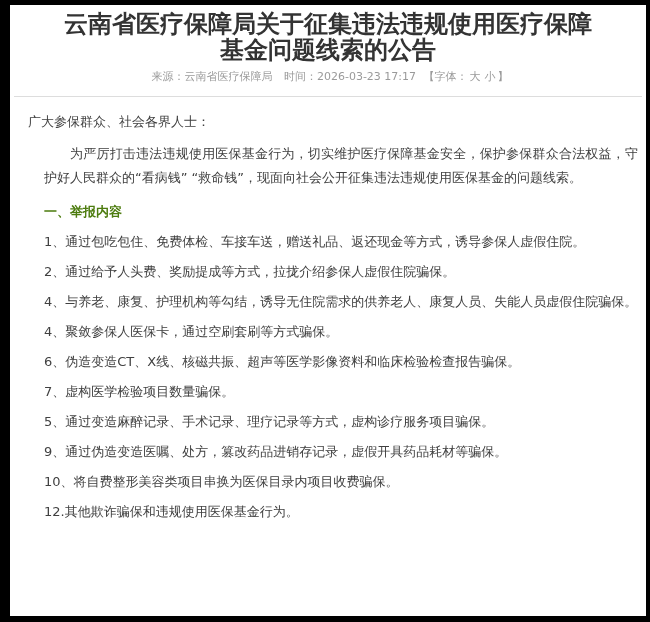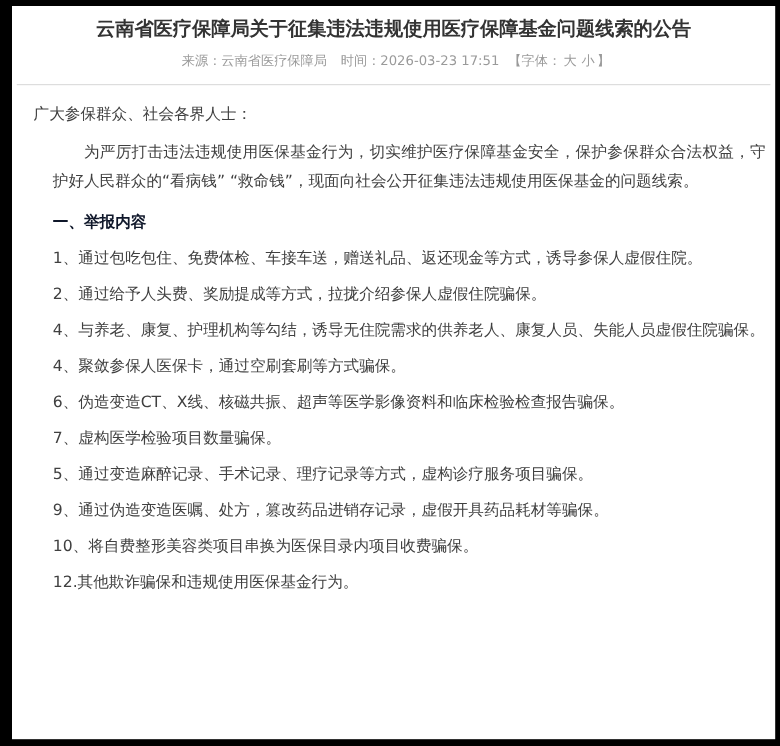--- a/index.html
+++ b/index.html
@@ -10,21 +10,21 @@
     font-family: "DejaVu Sans", sans-serif;
     overflow: hidden;
   }
   .page {
     position: absolute;
     top: 5px; left: 10px; right: 4px; bottom: 6px;
     background: #fff;
     overflow: hidden;
   }
   .page-title {
-    font-size: 16px;
+    font-size: 24px;
     line-height: 26px;
     font-weight: bold;
     color: #333333;
     text-align: center;
     max-width: 536px;
     margin: 6px auto 0;
     letter-spacing: 0px;
   }
   .meta {
     text-align: center;
@@ -53,21 +53,21 @@
     margin-top: 11px;
     line-height: 24px;
     text-indent: 2em;
     text-align: justify;
     margin-left: 16px;
   }
   .section-heading {
     margin: 13px 0 0 16px;
     font-weight: bold;
     line-height: 17px;
-    color: #0f172a;
+    color: #4d7c0f;
   }
   .subsection-heading {
     margin: 14px 0 0 16px;
     line-height: 17px;
   }
   .item {
     margin: 13px 0 0 16px;
     line-height: 17px;
     white-space: nowrap;
     overflow: hidden;
@@ -75,21 +75,21 @@
 </style>
 </head>
 <body>
 
 <div class="page">
 
   <h1 class="page-title">云南省医疗保障局关于征集违法违规使用医疗保障基金问题线索的公告</h1>
 
   <div class="meta">
     <span>来源：云南省医疗保障局</span>
-    <span>时间：2026-03-23 17:51</span>
+    <span>时间：2026-03-23 17:17</span>
     <span style="margin:0;">
       <span style="margin:0;">【字体：</span><span class="font-btn">大</span><span class="font-btn">小</span><span style="margin:0;">】</span>
     </span>
   </div>
 
   <hr class="divider">
 
   <div class="body">
 
     <p class="salutation">广大参保群众、社会各界人士：</p>

